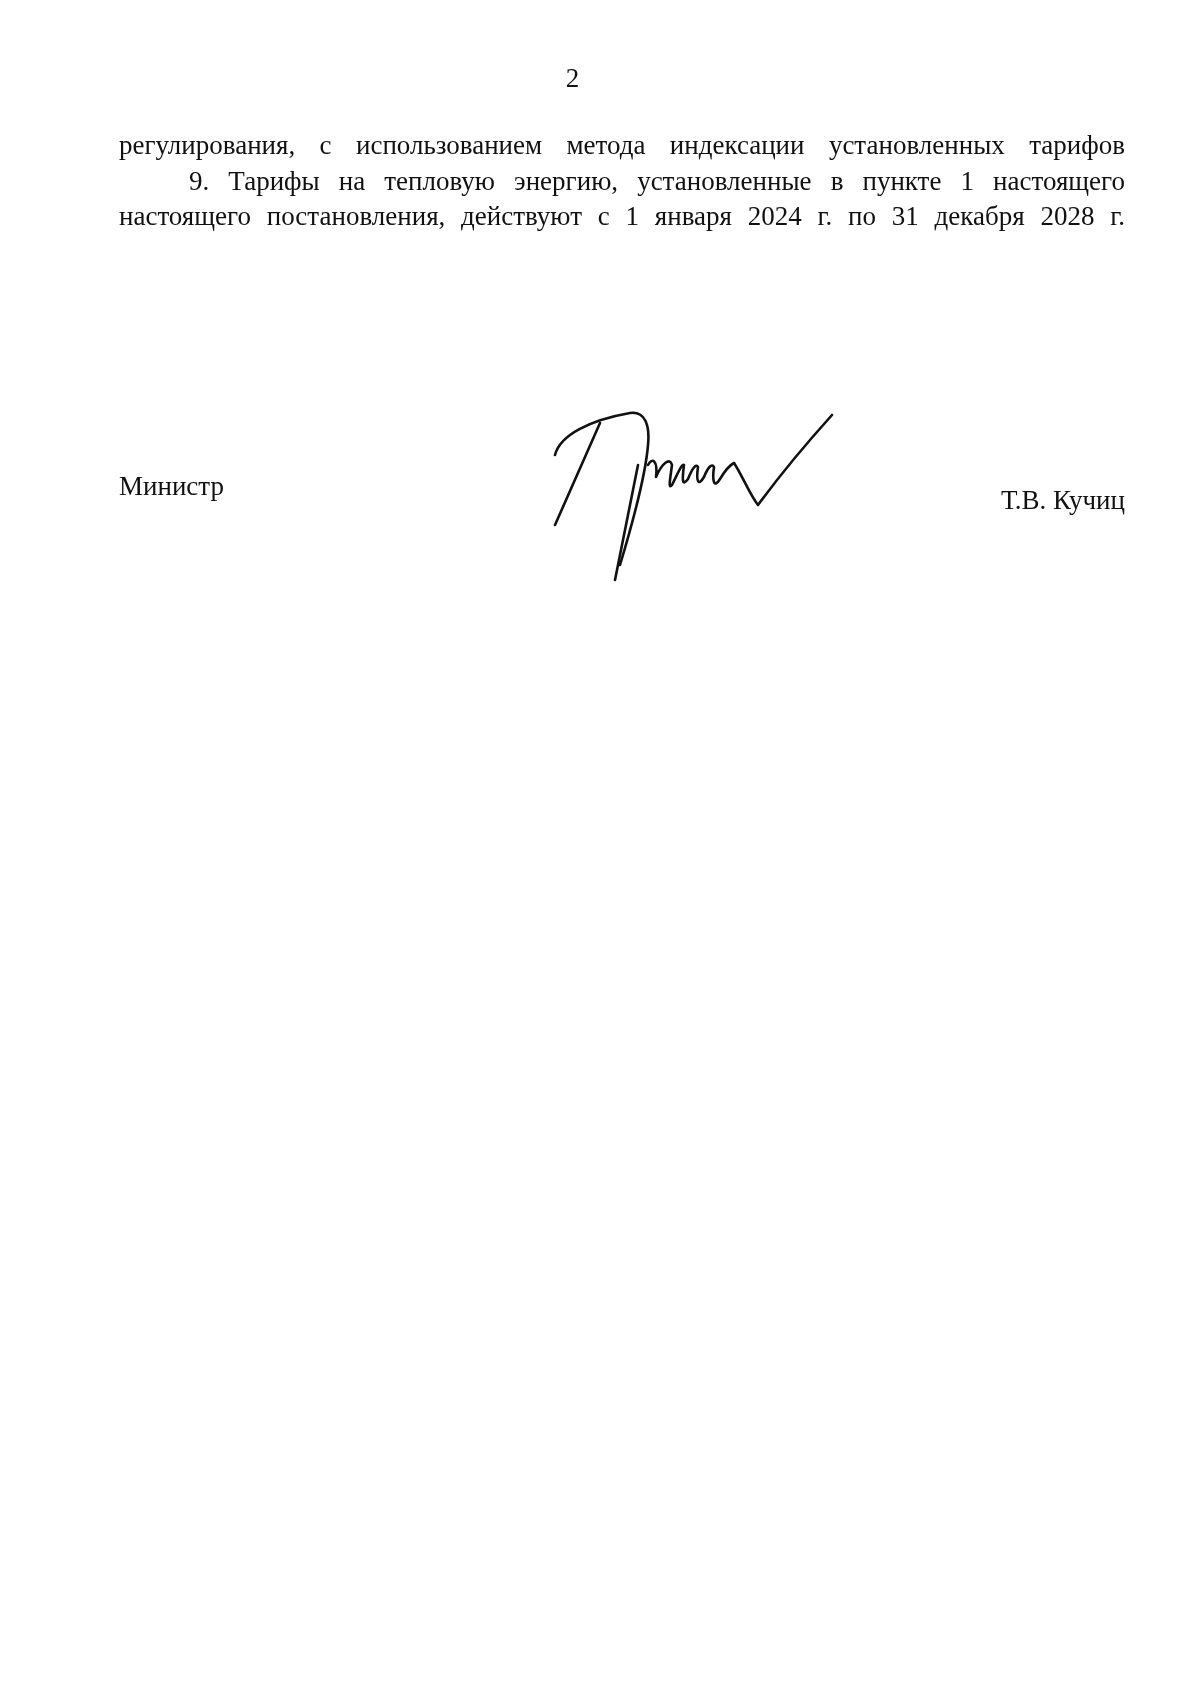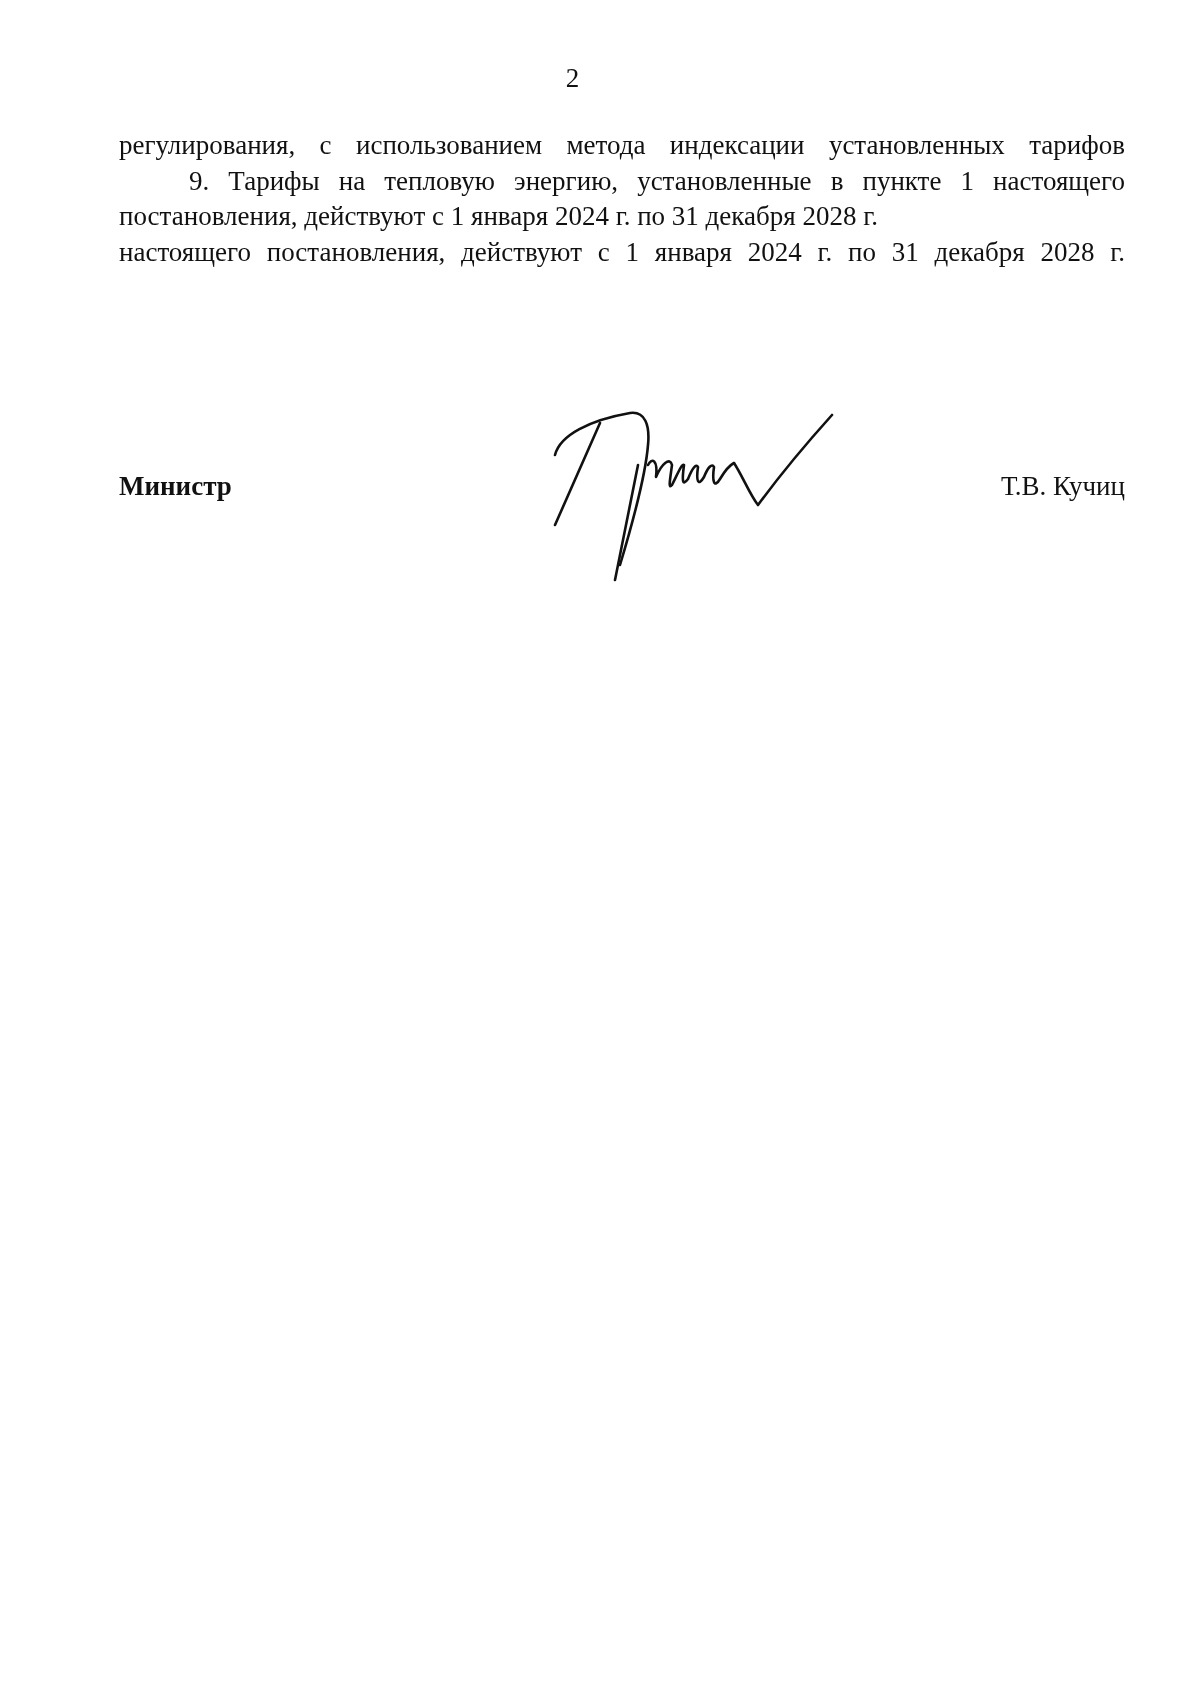--- a/index.html
+++ b/index.html
@@ -17,42 +17,41 @@
       font-size: 27px; line-height: 35.5px;
     }
     .para { margin: 0; text-align: justify; text-align-last: left; }
     .line { display: block; text-align: justify; text-align-last: justify; white-space: nowrap; }
     .line.last { text-align-last: left; }
     .sig-block {
       position: absolute; top: 405px; left: 0; width: 1200px; height: 180px;
     }
     .sig-title {
       position: absolute; left: 119px; top: 65px;
-      font-size: 27px; line-height: 32px; font-weight: bold;
+      font-size: 27px; line-height: 32px;
     }
     .sig-name {
-      position: absolute; right: 75px; top: 65px;
+      position: absolute; right: 75px; top: 79px;
       font-size: 27px; line-height: 32px;
     }
     .signature {
       position: absolute; left: 550px; top: 0; width: 300px; height: 180px;
     }
   </style>
 </head>
 <body>
 
 <div class="page-number">2</div>
 
 <div class="body-text">
   <p class="para">
     <span class="line">регулирования, с использованием метода индексации установленных тарифов</span>
   </p>
   <p class="para">
     <span class="line" style="padding-left:70px">9. Тарифы на тепловую энергию, установленные в пункте 1 настоящего</span>
-    <span class="line last">постановления, действуют с 1 января 2024 г. по 31 декабря 2028 г.</span>
   </p>
   <p class="para">
     <span class="line">настоящего постановления, действуют с 1 января 2024 г. по 31 декабря 2028 г.</span>
   </p>
 </div>
 
 <div class="sig-block">
   <div class="sig-title">Министр</div>
 
   <svg class="signature" viewBox="0 0 300 180" fill="none" stroke="#111" stroke-width="2.6" stroke-linecap="round" stroke-linejoin="round">

